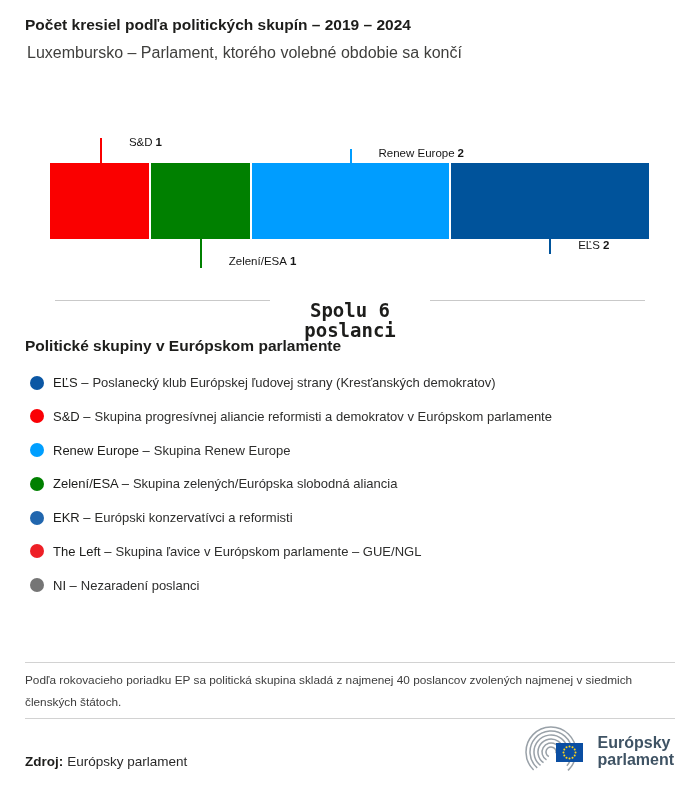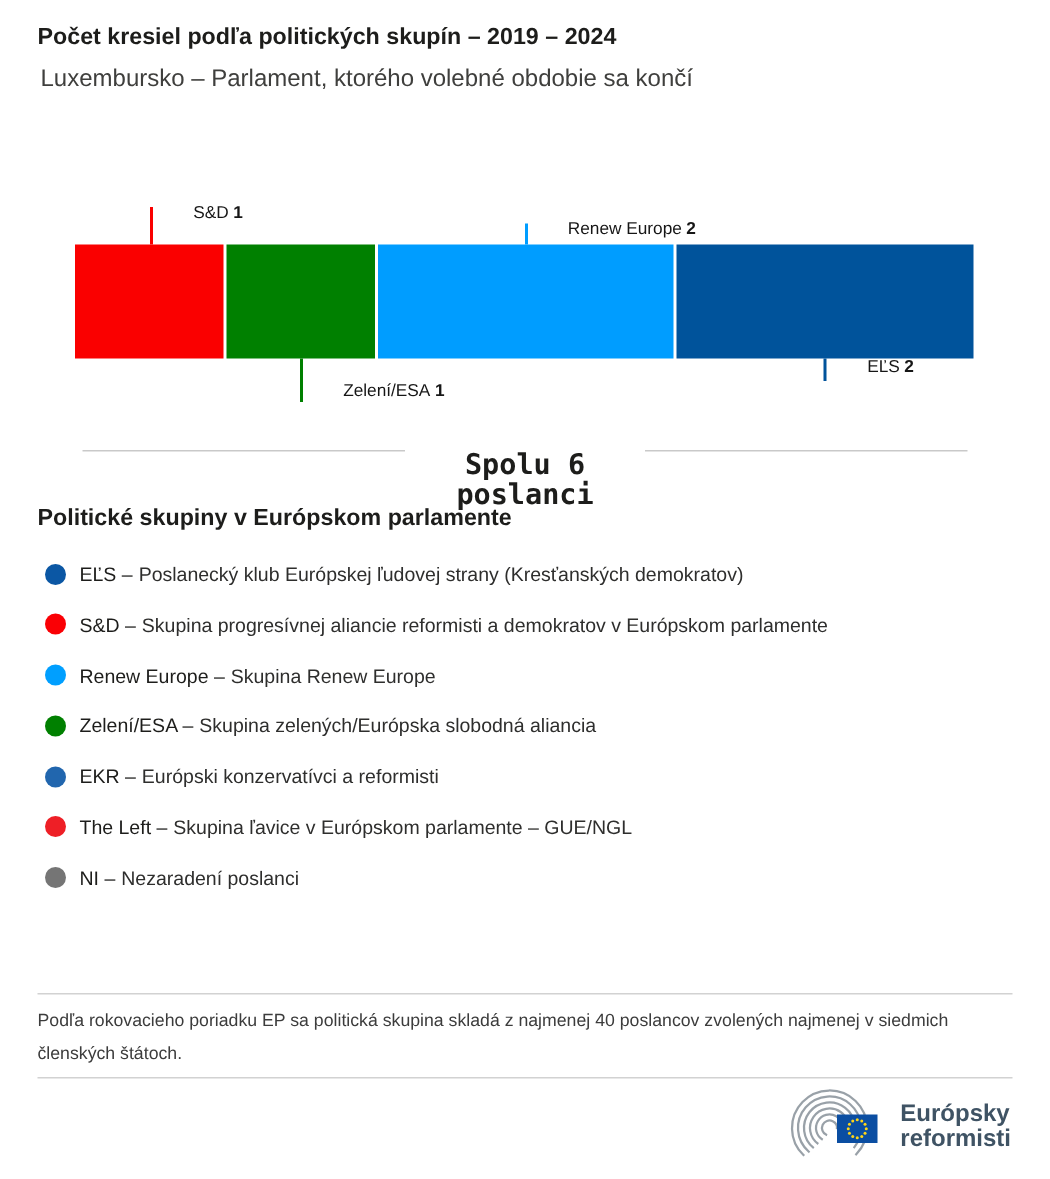--- a/index.html
+++ b/index.html
@@ -141,20 +141,23 @@
     <div class="legend-item">
       <span class="dot" style="background: rgb(117, 117, 117);"></span>
       <span class="legend-text"><span class="legend-abbr">NI –</span><span>Nezaradení poslanci</span></span>
     </div>
   </div>
 
   <div class="divider" id="divider-1"></div>
   <div class="footnote">Podľa rokovacieho poriadku EP sa politická skupina skladá z najmenej 40 poslancov zvolených najmenej v siedmich členských štátoch.</div>
   <div class="divider" id="divider-2"></div>
 
+  <div class="source">
+    <span class="source-label">Zdroj:</span><span>Európsky parlament</span>
+  </div>
 
   <div class="logo">
     <svg viewBox="0 0 62 54">
       <g fill="none" stroke="#99a1a8" stroke-width="1.5">
         <circle cx="25" cy="28" r="5" pathLength="100" stroke-dasharray="72 28" transform="rotate(115 25 28)"></circle>
         <circle cx="25" cy="28" r="9" pathLength="100" stroke-dasharray="72 28" transform="rotate(120 25 28)"></circle>
         <circle cx="25" cy="28" r="13" pathLength="100" stroke-dasharray="73 27" transform="rotate(125 25 28)"></circle>
         <circle cx="25" cy="28" r="17" pathLength="100" stroke-dasharray="74 26" transform="rotate(128 25 28)"></circle>
         <circle cx="25" cy="28" r="21" pathLength="100" stroke-dasharray="75 25" transform="rotate(131 25 28)"></circle>
         <circle cx="25" cy="28" r="25" pathLength="100" stroke-dasharray="76 24" transform="rotate(134 25 28)"></circle>
@@ -172,17 +175,17 @@
             <circle cx="38.3" cy="25.5" r="1"></circle>
           <circle cx="40.5" cy="23.3" r="1"></circle>
             <circle cx="43.5" cy="22.5" r="1"></circle>
           <circle cx="46.5" cy="23.3" r="1"></circle>
             <circle cx="48.7" cy="25.5" r="1"></circle>
         </g>
       </g>
     </svg>
     <div class="logo-text">
       <div>Európsky</div>
-      <div>reformisti</div>
+      <div>parlament</div>
     </div>
   </div>
 
 </div>
 
 </body></html>

